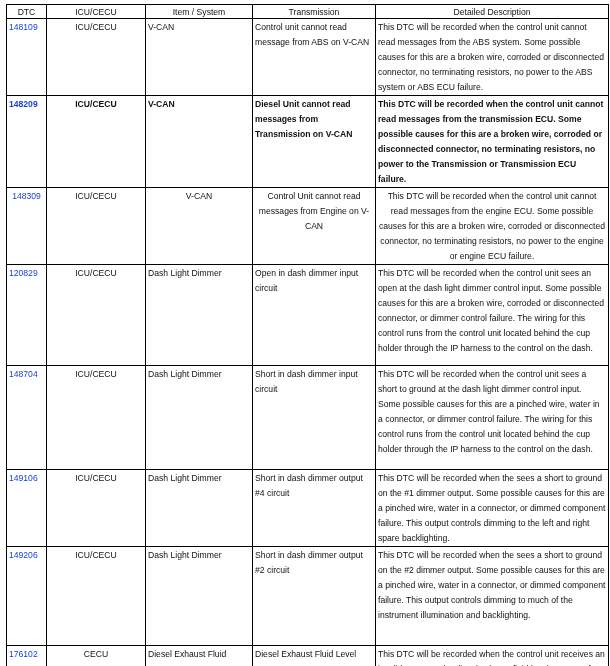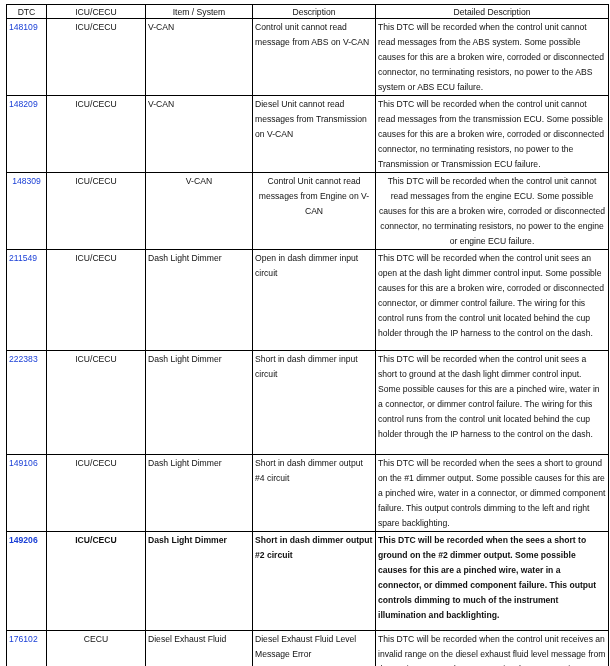--- a/index.html
+++ b/index.html
@@ -7,41 +7,41 @@
          font-family: "Liberation Sans", sans-serif; font-size: 8.6px; color: #111; }
   table.dtc { position: absolute; left: 6px; top: 4px; border-collapse: collapse;
               table-layout: fixed; width: 602px; }
   table.dtc th, table.dtc td { border: 1px solid #000; vertical-align: top;
               padding: 1px 2px 0 2px; line-height: 15px; overflow: hidden; }
   table.dtc th { font-weight: normal; text-align: center; height: 12px; line-height: 12px; padding-top: 1px; }
   col.c1 { width: 40px; } col.c2 { width: 99px; } col.c3 { width: 107px; }
   col.c4 { width: 123px; } col.c5 { width: 233px; }
   td.code { color: #1a3fd6; }
   td.unit { text-align: center; }
-  tr.r1 td { height: 72px; } tr.r2 td { height: 72px; } tr.r3 td { height: 72px; text-align: center; }
+  tr.r1 td { height: 72px; } tr.r2 td { height: 72px; font-weight: bold; } tr.r3 td { height: 72px; text-align: center; }
   tr.r4 td { height: 99px; } tr.r5 td { height: 102px; } tr.r6 td { height: 72px; margin-top: 22px; }
-  tr.r7 td { height: 97px; font-weight: bold; } tr.r8 td { height: 48px; }
+  tr.r7 td { height: 97px; } tr.r8 td { height: 48px; }
 </style>
 </head>
 <body>
 
 <table class="dtc">
   <colgroup>
       <col class="c1">
       <col class="c2">
       <col class="c3">
       <col class="c4">
       <col class="c5">
     </colgroup>
   <thead>
     <tr>
       <th>DTC</th>
       <th>ICU/CECU</th>
       <th>Item / System</th>
-      <th>Description</th>
+      <th>Transmission</th>
       <th>Detailed Description</th>
     </tr>
   </thead>
   <tbody>
     <tr class="r1">
       <td class="code">148109</td>
       <td class="unit">ICU/CECU</td>
       <td>V-CAN</td>
       <td>Control unit cannot read message from ABS on V-CAN</td>
       <td>This DTC will be recorded when the control unit cannot read messages from the ABS system. Some possible causes for this are a broken wire, corroded or disconnected connector, no terminating resistors, no power to the ABS system or ABS ECU failure.</td>
@@ -54,28 +54,28 @@
       <td>This DTC will be recorded when the control unit cannot read messages from the transmission ECU. Some possible causes for this are a broken wire, corroded or disconnected connector, no terminating resistors, no power to the Transmission or Transmission ECU failure.</td>
     </tr>
     <tr class="r3">
       <td class="code">148309</td>
       <td class="unit">ICU/CECU</td>
       <td>V-CAN</td>
       <td>Control Unit cannot read messages from Engine on V-CAN</td>
       <td>This DTC will be recorded when the control unit cannot read messages from the engine ECU. Some possible causes for this are a broken wire, corroded or disconnected connector, no terminating resistors, no power to the engine or engine ECU failure.</td>
     </tr>
     <tr class="r4">
-      <td class="code">211549</td>
+      <td class="code">120829</td>
       <td class="unit">ICU/CECU</td>
       <td>Dash Light Dimmer</td>
       <td>Open in dash dimmer input circuit</td>
       <td>This DTC will be recorded when the control unit sees an open at the dash light dimmer control input.  Some possible causes for this are a broken wire, corroded or disconnected connector, or dimmer control failure.  The wiring for this control runs from the control unit located behind the cup holder through the IP harness to the control on the dash.</td>
     </tr>
     <tr class="r5">
-      <td class="code">222383</td>
+      <td class="code">148704</td>
       <td class="unit">ICU/CECU</td>
       <td>Dash Light Dimmer</td>
       <td>Short in dash dimmer input circuit</td>
       <td>This DTC will be recorded when the control unit sees a short to ground at the dash light dimmer control input. Some possible causes for this are a pinched wire, water in a connector, or dimmer control failure.  The wiring for this control runs from the control unit located behind the cup holder through the IP harness to the control on the dash.</td>
     </tr>
     <tr class="r6">
       <td class="code">149106</td>
       <td class="unit">ICU/CECU</td>
       <td>Dash Light Dimmer</td>
       <td>Short in dash dimmer output #4 circuit</td>

